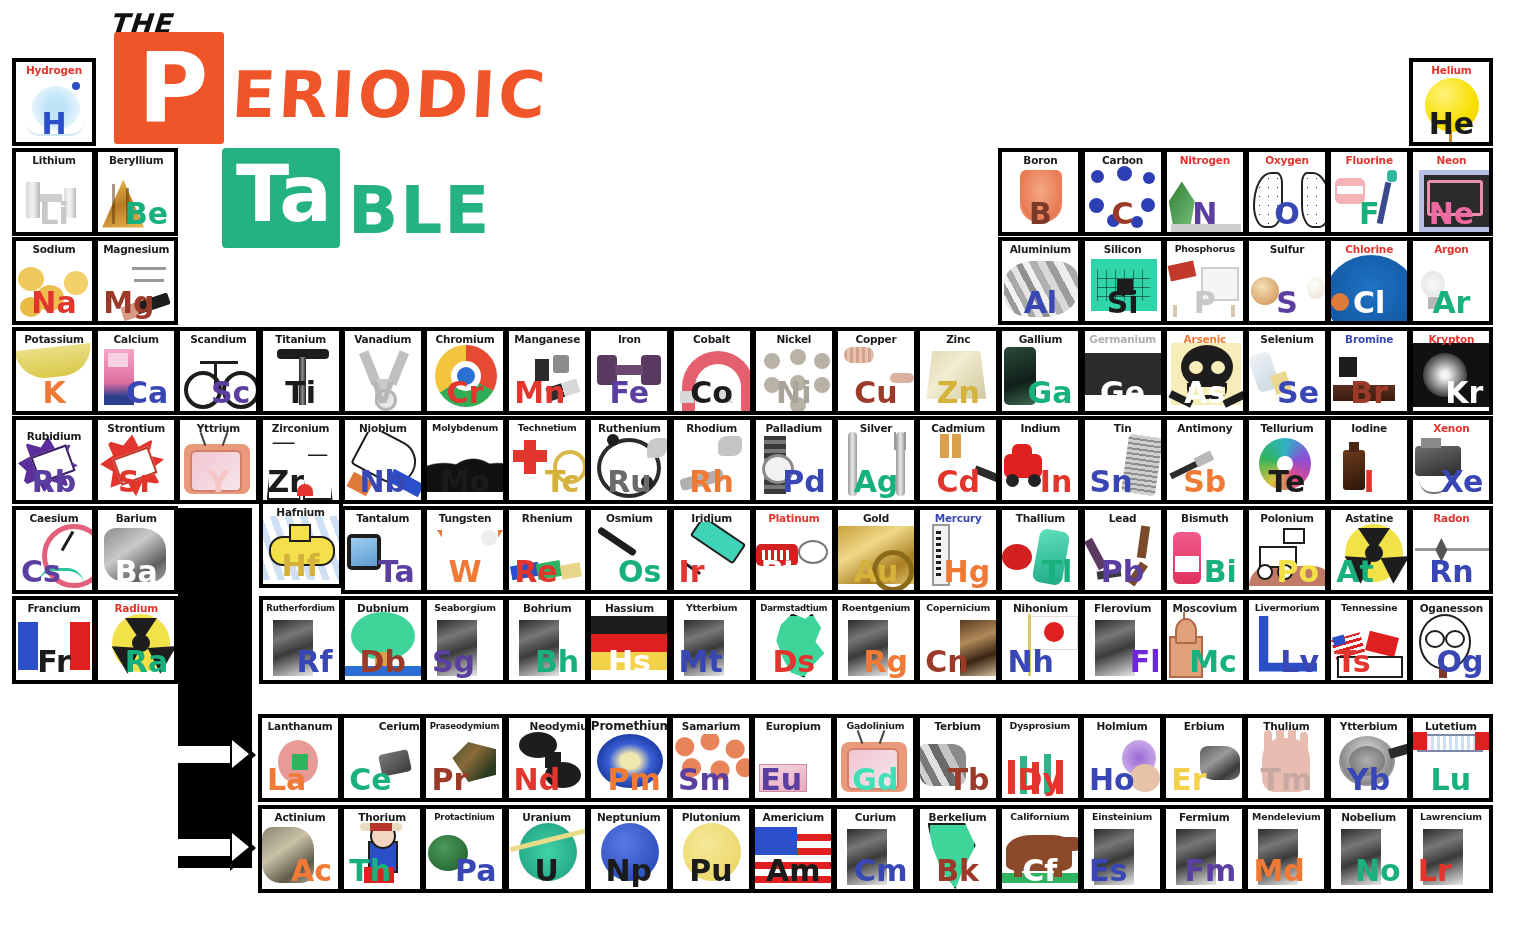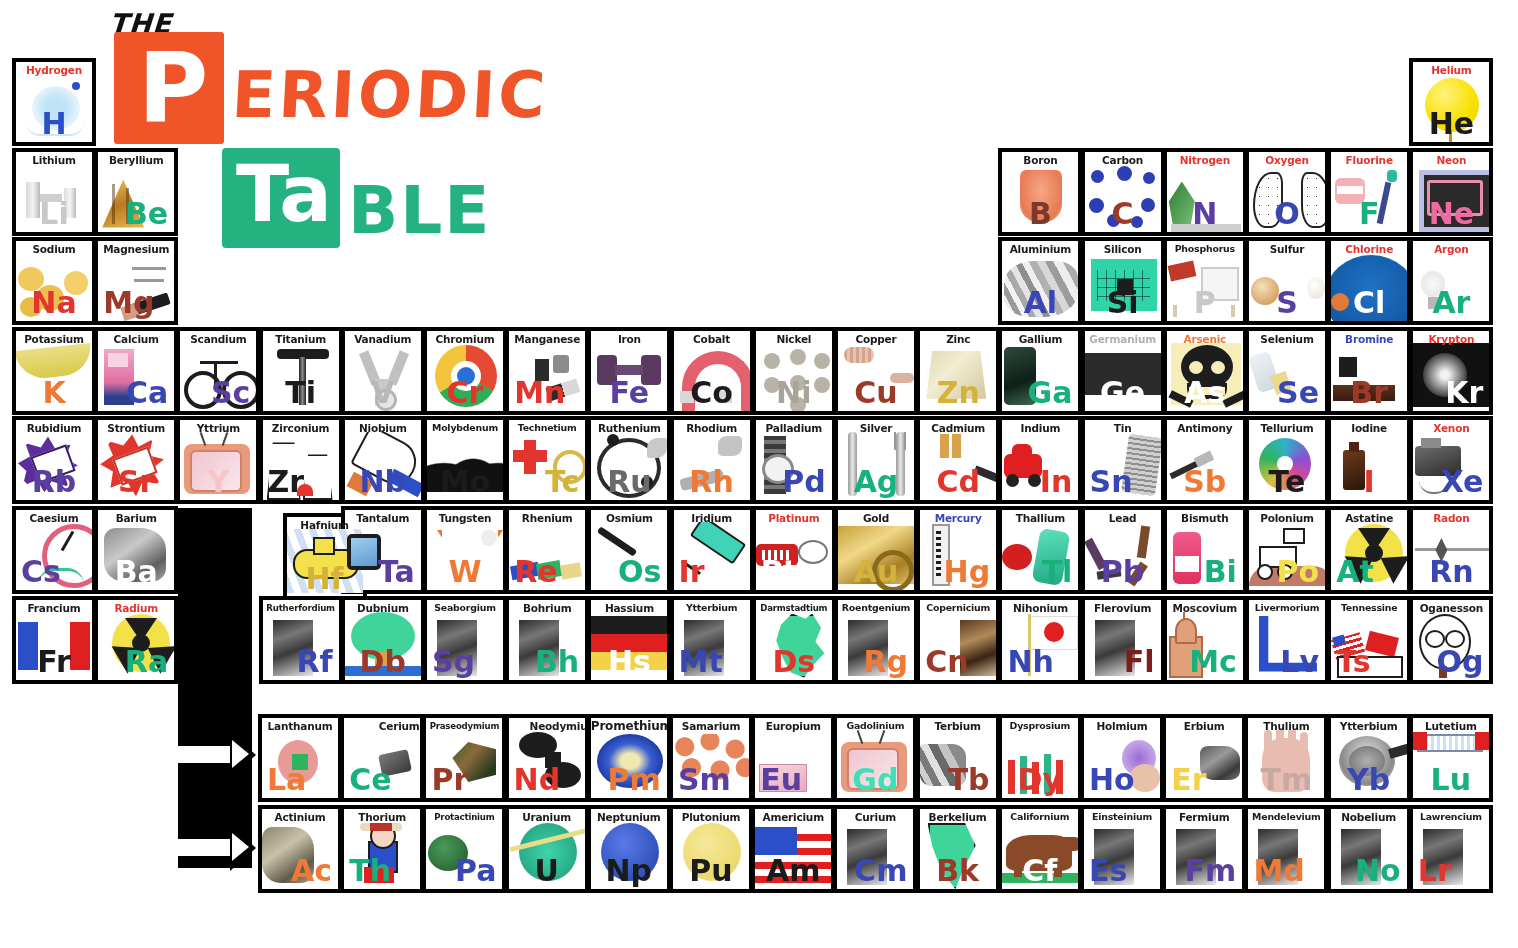--- a/index.html
+++ b/index.html
@@ -527,21 +527,21 @@
           <div class="cell-name" style="color: rgb(226, 53, 45);">Krypton</div>
           <div class="cell-sym" style="color: rgb(255, 255, 255); left: auto; right: 6px;">Kr</div>
         </div>
       </div>
       <div class="cell" style="left: 12px; top: 416.4px;">
         <div class="cell-inner">
           <div class="art">
             <div class="blob" style="left:2px;top:4px;width:60px;height:56px;background:#5b2e9b;clip-path:polygon(50% 0,62% 22%,88% 14%,78% 40%,100% 52%,76% 64%,84% 90%,56% 80%,44% 100%,32% 78%,8% 88%,14% 62%,0 48%,20% 36%,12% 12%,38% 20%)"></div>
                     <div class="rect" style="left:18px;top:18px;width:34px;height:24px;background:#fff;border:2px solid #3a1e66;transform:rotate(-20deg)"></div>
           </div>
-          <div class="cell-name" style="color: rgb(27, 27, 27);">Rubidium</div>
+          <div class="cell-name" style="color: rgb(27, 27, 27); margin-top: 8px;">Rubidium</div>
           <div class="cell-sym c" style="color: rgb(91, 63, 160);">Rb</div>
         </div>
       </div>
       <div class="cell" style="left: 94.2px; top: 416.4px;">
         <div class="cell-inner">
           <div class="art">
             <div class="blob" style="left:2px;top:2px;width:64px;height:62px;background:#e2352d;clip-path:polygon(50% 0,60% 20%,82% 8%,76% 34%,100% 40%,80% 56%,94% 80%,66% 76%,56% 100%,42% 76%,16% 86%,20% 60%,0 48%,20% 34%,10% 10%,36% 18%)"></div>
                     <div class="rect" style="left:18px;top:20px;width:34px;height:24px;background:#fff;border:2px solid #c0392b;transform:rotate(-20deg)"></div>
           </div>
           <div class="cell-name" style="color: rgb(27, 27, 27);">Strontium</div>
@@ -735,21 +735,21 @@
       </div>
       <div class="cell" style="left: 94.2px; top: 506px;">
         <div class="cell-inner">
           <div class="art">
             <div class="metalrock" style="left:6px;top:6px;width:62px;height:54px"></div>
           </div>
           <div class="cell-name" style="color: rgb(27, 27, 27);">Barium</div>
           <div class="cell-sym c" style="color: rgb(255, 255, 255);">Ba</div>
         </div>
       </div>
-      <div class="cell" style="left: 258.6px; top: 513px; margin-left: 24px;">
+      <div class="cell" style="left: 258.6px; top: 500px;">
         <div class="cell-inner">
           <div class="art">
             <div class="rect" style="left:0px;top:0px;width:84px;height:64px;background:repeating-linear-gradient(70deg,#cfe0f5 0 7px,#fff 7px 14px)"></div>
                  <div class="rect" style="left:6px;top:20px;width:62px;height:26px;background:#f3e04a;border:2px solid #1d1d1d;border-radius:14px"></div>
                  <div class="rect" style="left:26px;top:8px;width:18px;height:14px;background:#f3e04a;border:2px solid #1d1d1d"></div>
           </div>
           <div class="cell-name" style="color: rgb(27, 27, 27);">Hafnium</div>
           <div class="cell-sym c" style="color: rgb(212, 178, 60);">Hf</div>
         </div>
       </div>
@@ -1020,21 +1020,21 @@
           <div class="cell-name" style="color: rgb(27, 27, 27);">Nihonium</div>
           <div class="cell-sym" style="color: rgb(57, 71, 180);">Nh</div>
         </div>
       </div>
       <div class="cell" style="left: 1080.6px; top: 595.6px;">
         <div class="cell-inner">
           <div class="art">
             <div class="portrait" style="left:10px"></div>
           </div>
           <div class="cell-name" style="color: rgb(27, 27, 27);">Flerovium</div>
-          <div class="cell-sym" style="color: #7f1d1d; left: auto; right: 6px;">Fl</div>
+          <div class="cell-sym" style="color: #6d28d9; left: auto; right: 0;">Fl</div>
         </div>
       </div>
       <div class="cell" style="left: 1162.8px; top: 595.6px;">
         <div class="cell-inner">
           <div class="art">
             <div class="rect" style="left:2px;top:24px;width:30px;height:38px;background:#e0a07a;border:2px solid #b06a4a"></div>
                <div class="blob" style="left:8px;top:6px;width:18px;height:22px;background:#e0a07a;border:2px solid #b06a4a;border-radius:50% 50% 10% 10%"></div>
                <div class="rect" style="left:16px;top:0px;width:2px;height:8px;background:#b06a4a"></div>
           </div>
           <div class="cell-name" style="color: rgb(27, 27, 27);">Moscovium</div>

